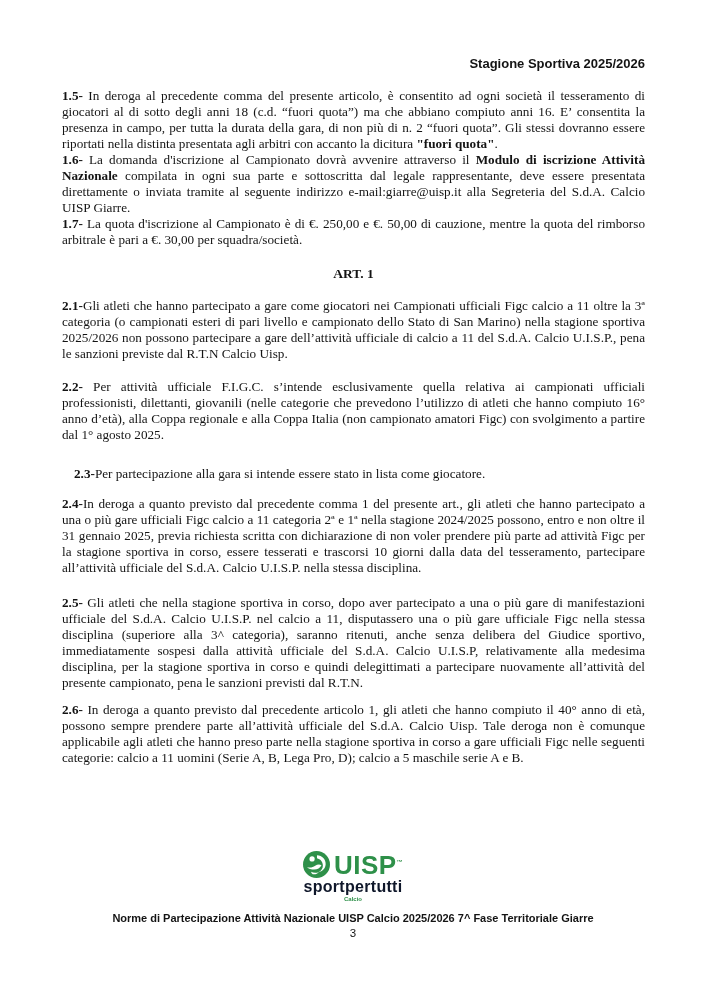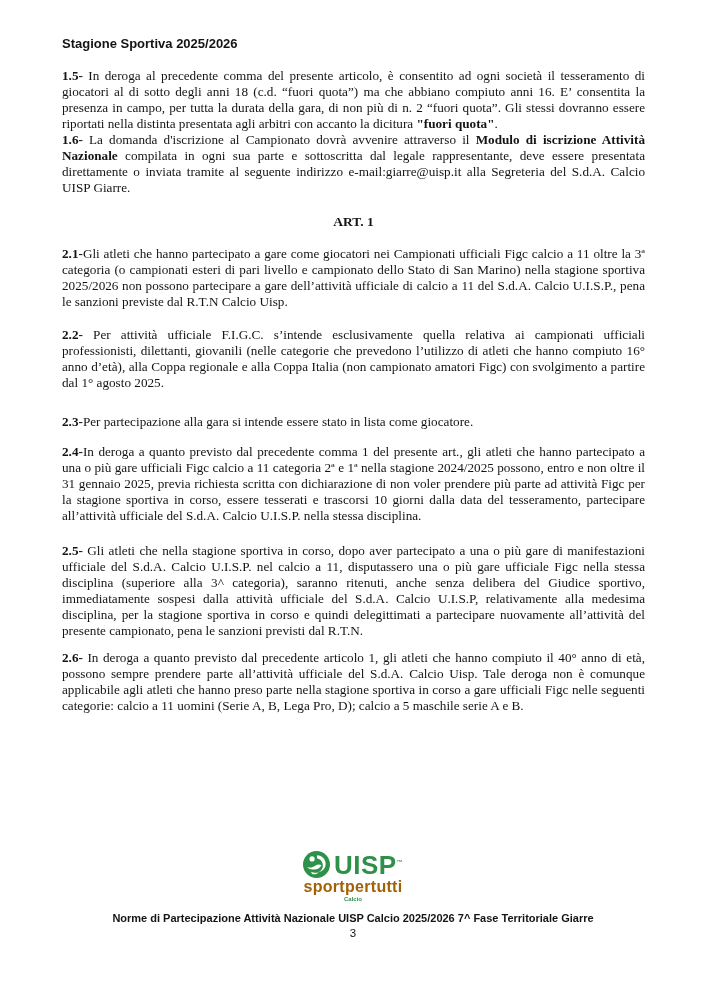--- a/index.html
+++ b/index.html
@@ -8,72 +8,74 @@
     width:706px;height:1000px;
     background:#ffffff;
     font-family:"Liberation Serif", serif;
     font-size:13.2px;line-height:16px;
     color:#141414;
     overflow:hidden;
     box-sizing:border-box;
     padding:0 61px 0 62px;
   }
   .header{
-    padding-top:36px;
+    padding-top:56px;
+    text-align:right;
     font-family:"Liberation Sans", sans-serif;
     font-weight:bold;
     font-size:13px;
     line-height:16px;
   }
   p{margin:0;text-align:justify;}
   p.single{text-align:left;}
   .b{font-weight:bold;}
   .p14{margin-top:33px;}
   .p15{margin-top:16px;}
   .block67{}
   .art2{margin-top:18px;text-align:center;font-weight:bold;font-size:13.5px;}
   .p21{margin-top:16px;}
   .p22{margin-top:17px;}
-  .p23{margin-top:23px;}
+  .p23{margin-top:23px;margin-left:12px;}
   .p24{margin-top:14px;}
   .p25{margin-top:19px;}
   .p26{margin-top:11px;}
   .footer{
     position:absolute;left:0;right:0;top:851px;
     text-align:center;
     font-family:"Liberation Sans", sans-serif;
   }
   .logo{display:inline-block;line-height:1;}
   .logo-row{display:flex;align-items:center;justify-content:center;gap:4px;}
   .logo-brand{
     font-size:26px;font-weight:bold;color:#2e9049;letter-spacing:0.5px;
   }
   .logo-tm{font-size:6px;color:#2e9049;vertical-align:super;font-weight:bold;}
   .logo-tagline{
-    margin-top:1px;font-size:16px;color:#a16207;font-weight:bold;
+    margin-top:1px;font-size:16px;color:#0f172a;font-weight:bold;
     letter-spacing:0.3px;
   }
   .logo-sub{margin-top:1px;font-size:6px;color:#2e9049;font-weight:bold;}
   .footer-line{
     margin-top:6px;font-size:11px;font-weight:bold;color:#141414;line-height:14px;
   }
   .page-number{margin-top:1px;font-size:11.5px;color:#141414;line-height:14px;}
 </style>
 </head>
 <body>
 
 <div class="page">
 
   <div class="header">Stagione Sportiva 2025/2026</div>
 
 
   <p class="p15"><span class="b">1.5-</span><span> In deroga al precedente comma del presente articolo, è consentito ad ogni società il tesseramento di giocatori al di sotto degli anni 18 (c.d. “fuori quota”) ma che abbiano compiuto anni 16. E’ consentita la presenza in campo, per tutta la durata della gara, di non più di n. 2 “fuori quota”.  Gli stessi dovranno essere riportati nella distinta presentata agli arbitri con accanto la dicitura </span><span class="b">"fuori quota"</span><span>.</span></p>
 
   <div class="block67">
     <p><span class="b">1.6-</span><span> La domanda d'iscrizione al Campionato dovrà avvenire attraverso il </span><span class="b">Modulo di iscrizione Attività Nazionale</span><span> compilata in ogni sua parte e sottoscritta dal legale rappresentante, deve essere presentata direttamente o inviata tramite al seguente indirizzo e-mail:giarre@uisp.it alla Segreteria del S.d.A. Calcio UISP Giarre.</span></p>
+    <p><span class="b">1.7-</span><span> La quota d'iscrizione al Campionato è di €. 250,00 e €. 50,00 di cauzione, mentre la quota del rimborso arbitrale è pari a €. 30,00 per squadra/società.</span></p>
   </div>
 
   <p class="art2">ART. 1</p>
 
   <p class="p21"><span class="b">2.1-</span><span>Gli atleti che hanno partecipato a gare come giocatori nei Campionati ufficiali Figc calcio a 11 oltre la 3ª categoria (o campionati esteri di pari livello e campionato dello Stato di San Marino) nella stagione sportiva 2025/2026 non possono partecipare a gare dell’attività ufficiale di calcio a 11 del S.d.A. Calcio U.I.S.P., pena le sanzioni previste dal R.T.N Calcio Uisp.</span></p>
 
   <p class="p22"><span class="b">2.2-</span><span> Per attività ufficiale F.I.G.C. s’intende esclusivamente quella relativa ai campionati ufficiali professionisti, dilettanti, giovanili (nelle categorie che prevedono l’utilizzo di atleti che hanno compiuto 16° anno d’età), alla Coppa regionale e alla Coppa Italia (non campionato amatori Figc) con svolgimento a partire dal 1° agosto 2025.</span></p>
 
   <p class="p23 single"><span class="b">2.3-</span><span>Per partecipazione alla gara si intende essere stato in lista come giocatore.</span></p>
 

